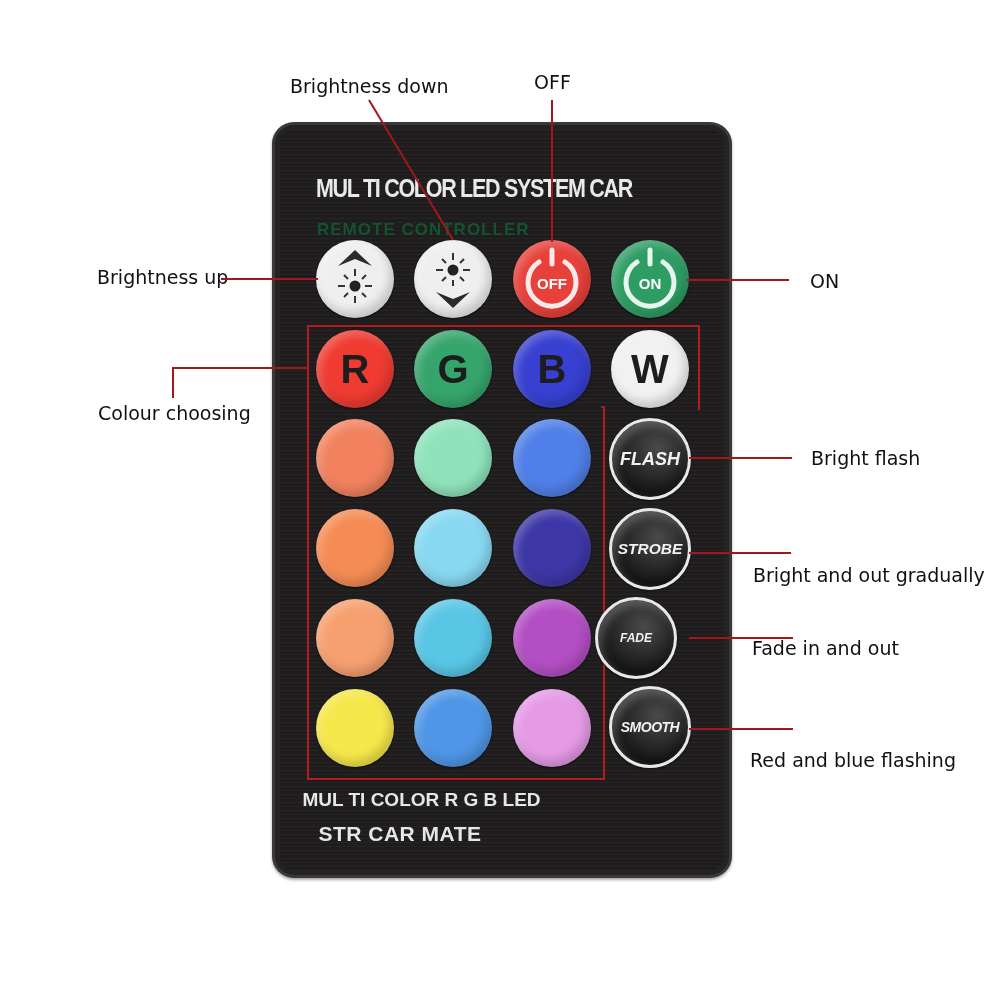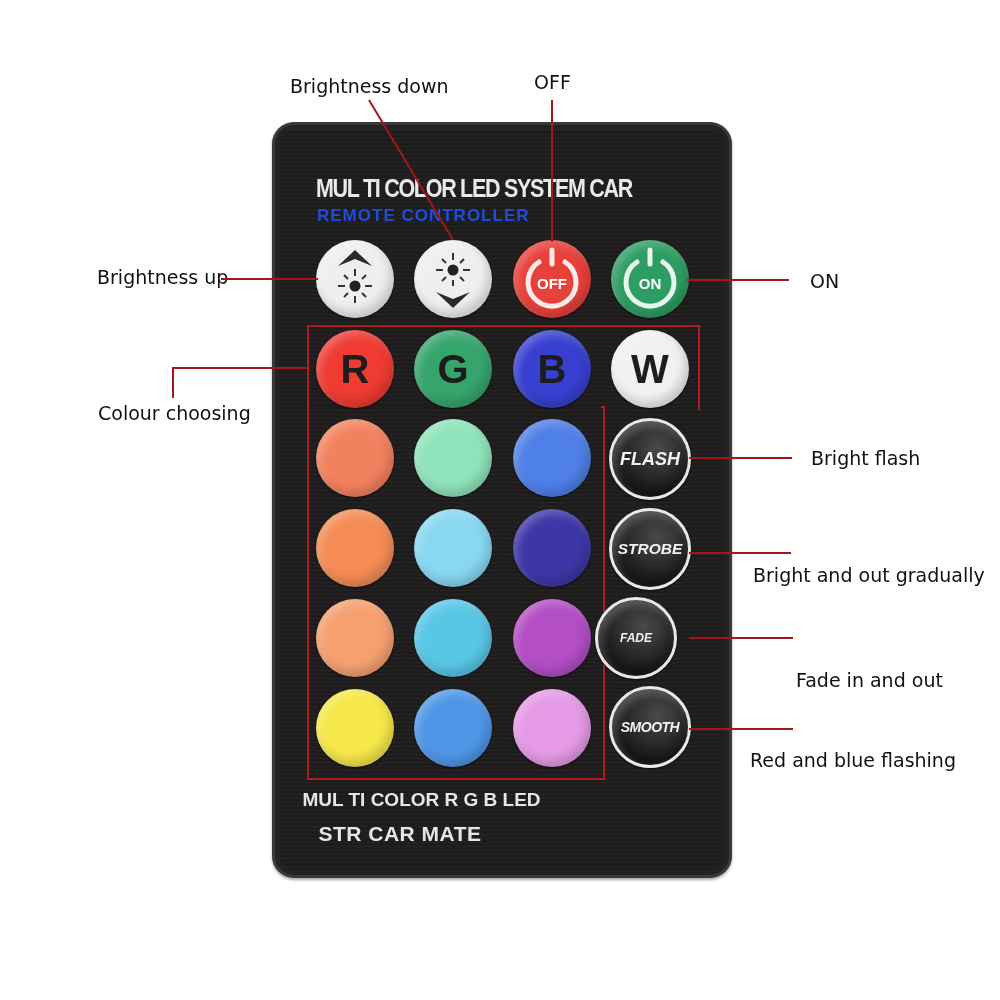--- a/index.html
+++ b/index.html
@@ -6,21 +6,21 @@
   body { width:1000px; height:1000px; background:#ffffff; position:relative; overflow:hidden;
          font-family:"DejaVu Sans", "Liberation Sans", sans-serif; }
   .label { position:absolute; color:#111; font-size:19px; white-space:nowrap; line-height:1; }
   .remote { position:absolute; left:272px; top:122px; width:460px; height:756px;
             border-radius:22px; background:#1f1d1e;
             box-shadow: inset 0 0 0 3px #3a3839, inset 0 0 0 8px #242223, 0 2px 3px rgba(0,0,0,0.35);
             background-image: repeating-linear-gradient(180deg, rgba(255,255,255,0.035) 0px, rgba(255,255,255,0.035) 1px, rgba(0,0,0,0) 1px, rgba(0,0,0,0) 4px);
             background-color:#1e1c1d; }
   .title1 { position:absolute; left:316px; top:174px; color:#e9e9e9; font-family:"Liberation Sans", sans-serif;
             font-weight:bold; font-size:25px; letter-spacing:-1.5px; transform:scaleX(0.86); transform-origin:left center; white-space:nowrap; }
-  .title2 { position:absolute; left:317px; top:206px; color:#1d4ed8; font-family:"Liberation Sans", sans-serif;
+  .title2 { position:absolute; left:317px; top:220px; color:#14532d; font-family:"Liberation Sans", sans-serif;
             font-weight:bold; font-size:17px; letter-spacing:1px; white-space:nowrap; }
   .foot1 { position:absolute; left:0; width:843px; text-align:center; top:789px; color:#e6e6e6;
            font-family:"Liberation Sans", sans-serif; font-weight:bold; font-size:19px; white-space:nowrap; }
   .foot2 { position:absolute; left:0; width:800px; text-align:center; top:822px; color:#e6e6e6;
            font-family:"Liberation Sans", sans-serif; font-weight:bold; font-size:21px; letter-spacing:0.5px; white-space:nowrap; }
   .btn { position:absolute; width:78px; height:78px; border-radius:50%; box-sizing:border-box;
          display:flex; align-items:center; justify-content:center;
          box-shadow: inset -4px -6px 10px rgba(0,0,0,0.18), inset 4px 5px 8px rgba(255,255,255,0.25), 0 1px 2px rgba(0,0,0,0.6); }
   .letter { font-family:"Liberation Sans", sans-serif; font-weight:bold; font-size:40px; color:#1d1d1d; }
   .mode { background:radial-gradient(circle at 60% 35%, #4a4a4a 0%, #151515 70%); border:3px solid #e8e8e8;
@@ -30,21 +30,21 @@
 </head>
 <body>
 
 <div class="label" style="left:290px; top:77px;">Brightness down</div>
 <div class="label" style="left:534px; top:73px;">OFF</div>
 <div class="label" style="left:85px; top:268px;margin-left:12px;">Brightness up</div>
 <div class="label" style="left:810px; top:272px;">ON</div>
 <div class="label" style="left:98px; top:404px;">Colour choosing</div>
 <div class="label" style="left:811px; top:449px;">Bright flash</div>
 <div class="label" style="left:753px; top:566px;">Bright and out gradually</div>
-<div class="label" style="left:752px; top:671px;margin-left:44px;">Fade in and out</div>
+<div class="label" style="left:752px; top:639px;">Fade in and out</div>
 <div class="label" style="left:750px; top:751px;">Red and blue flashing</div>
 
 <div class="remote"></div>
 
 <div class="title1">MUL TI COLOR LED SYSTEM CAR</div>
 <div class="title2">REMOTE CONTROLLER</div>
 
 <div class="btn" style="left:316px; top:240px; background:#efefef;">
   <svg width="78" height="78" viewBox="0 0 78 78">
     <path d="M22 26 L39 10 L56 26 L39 19 Z" fill="#2b2b2b"></path>

